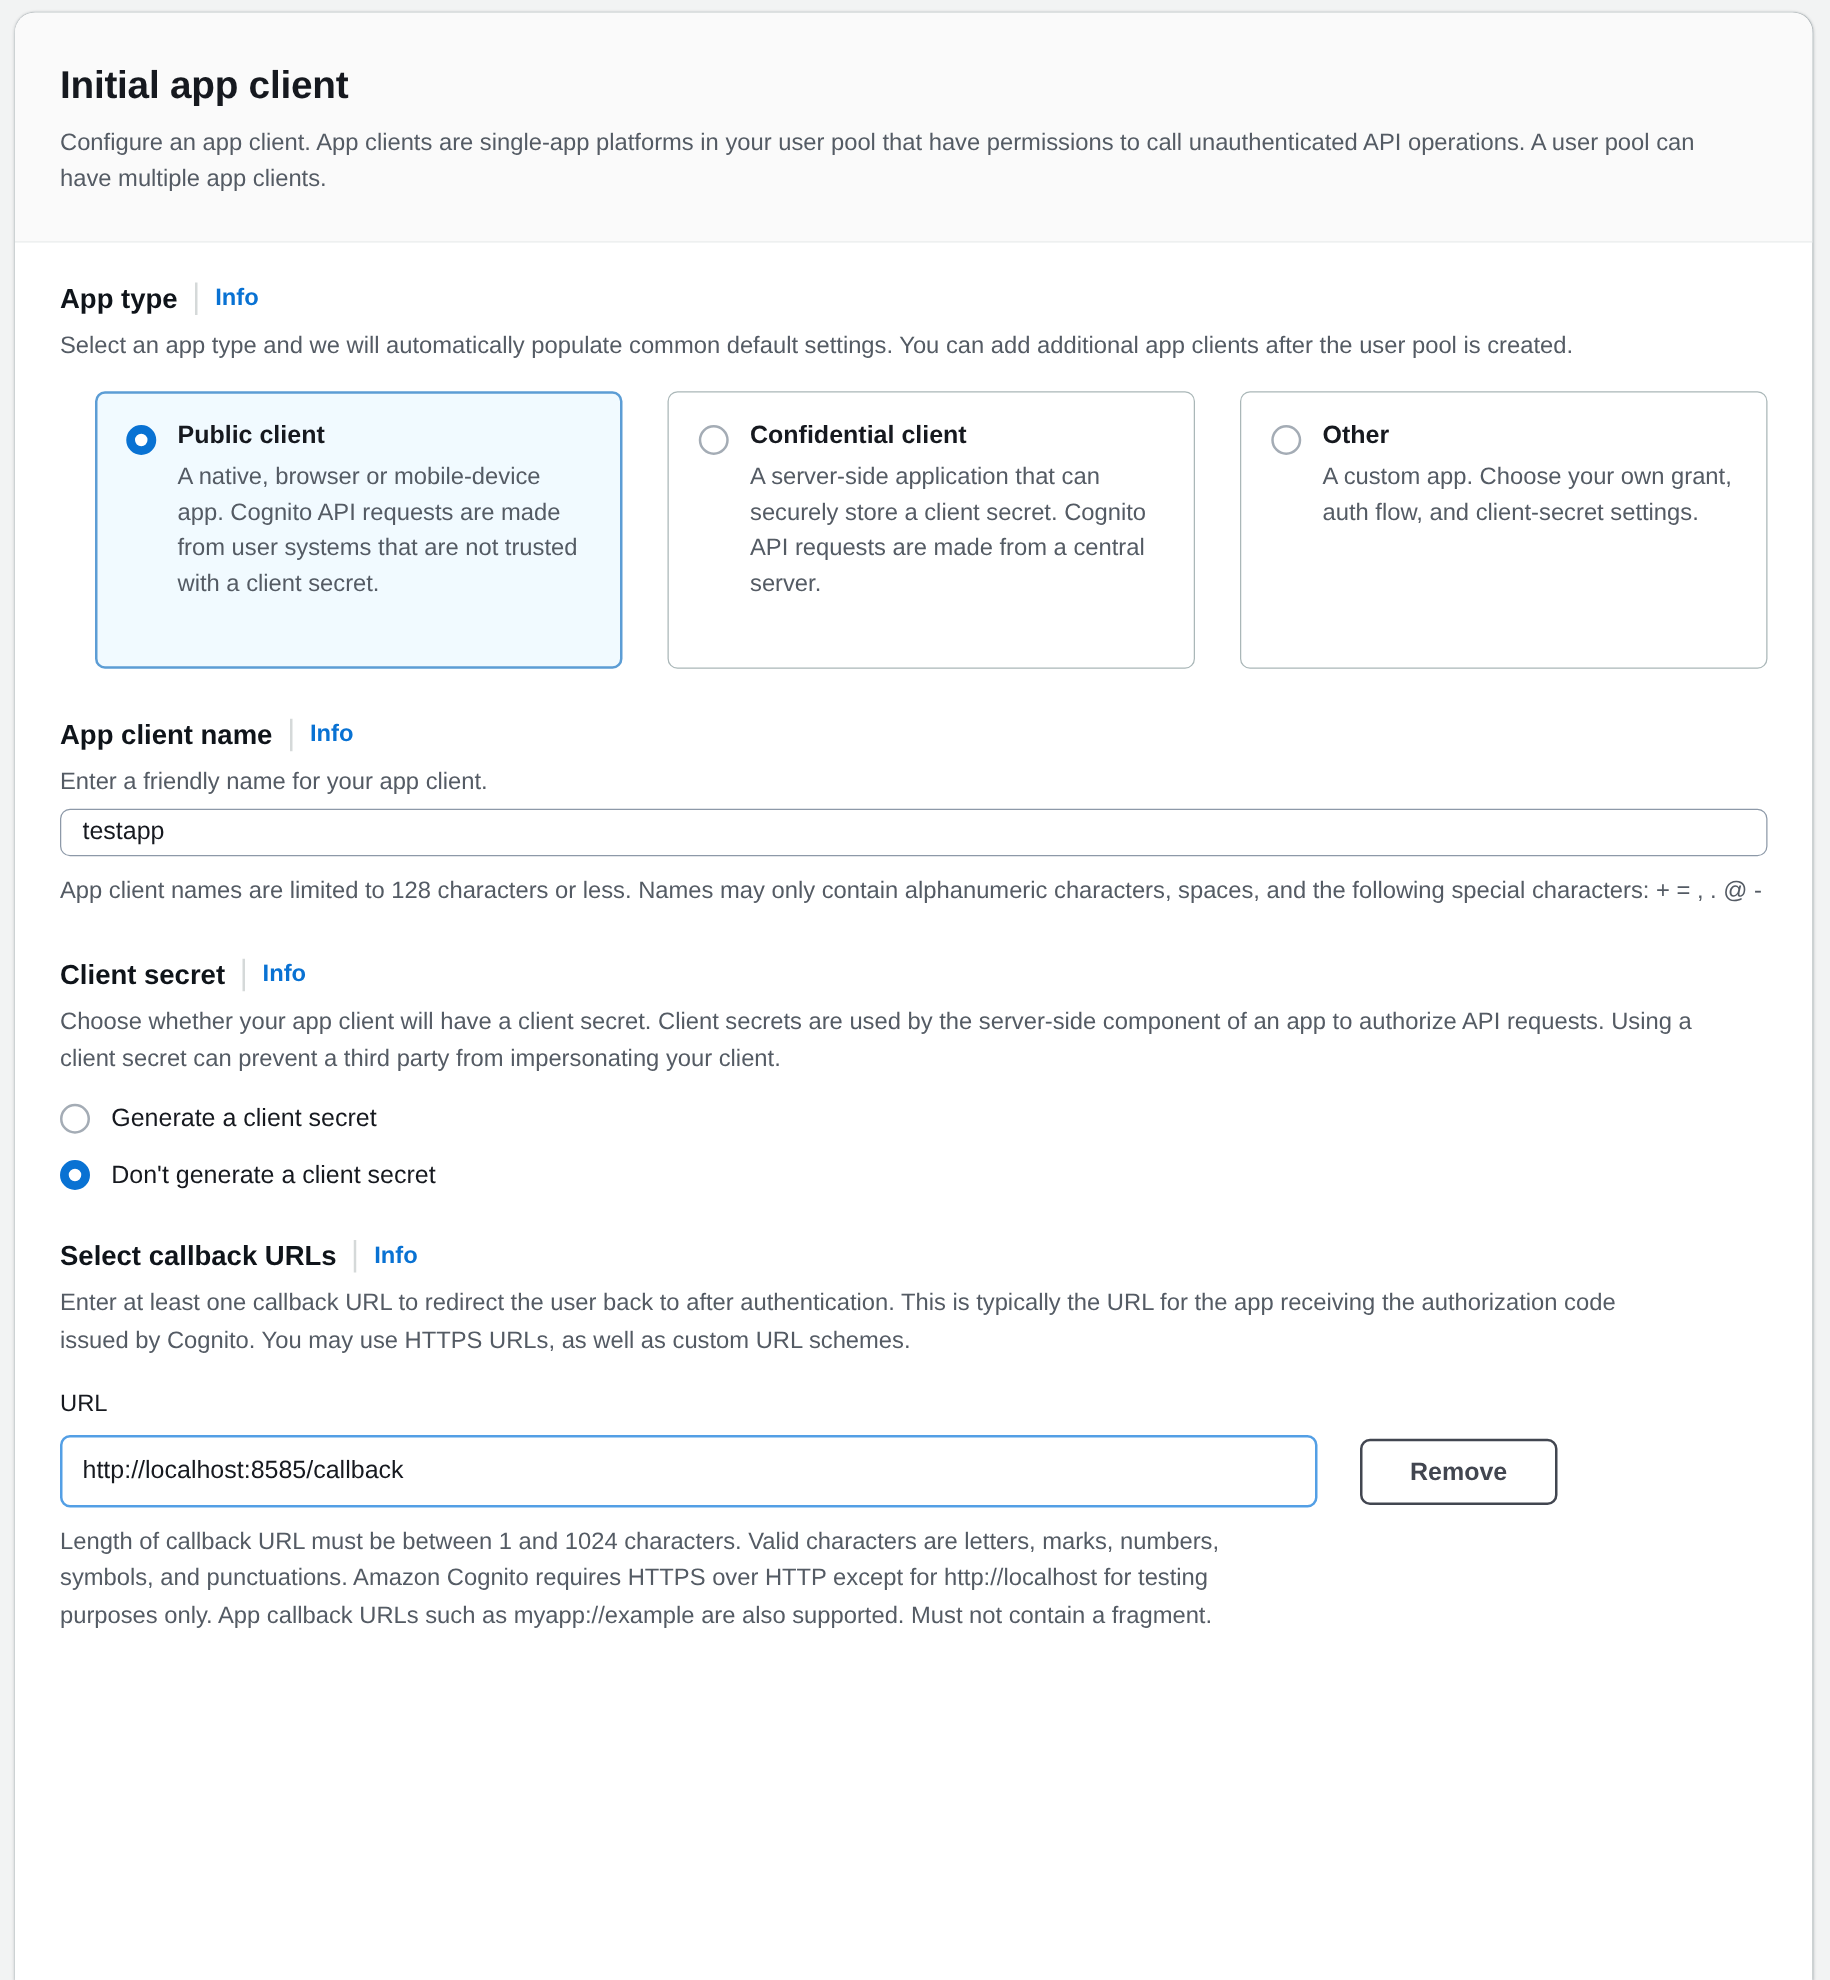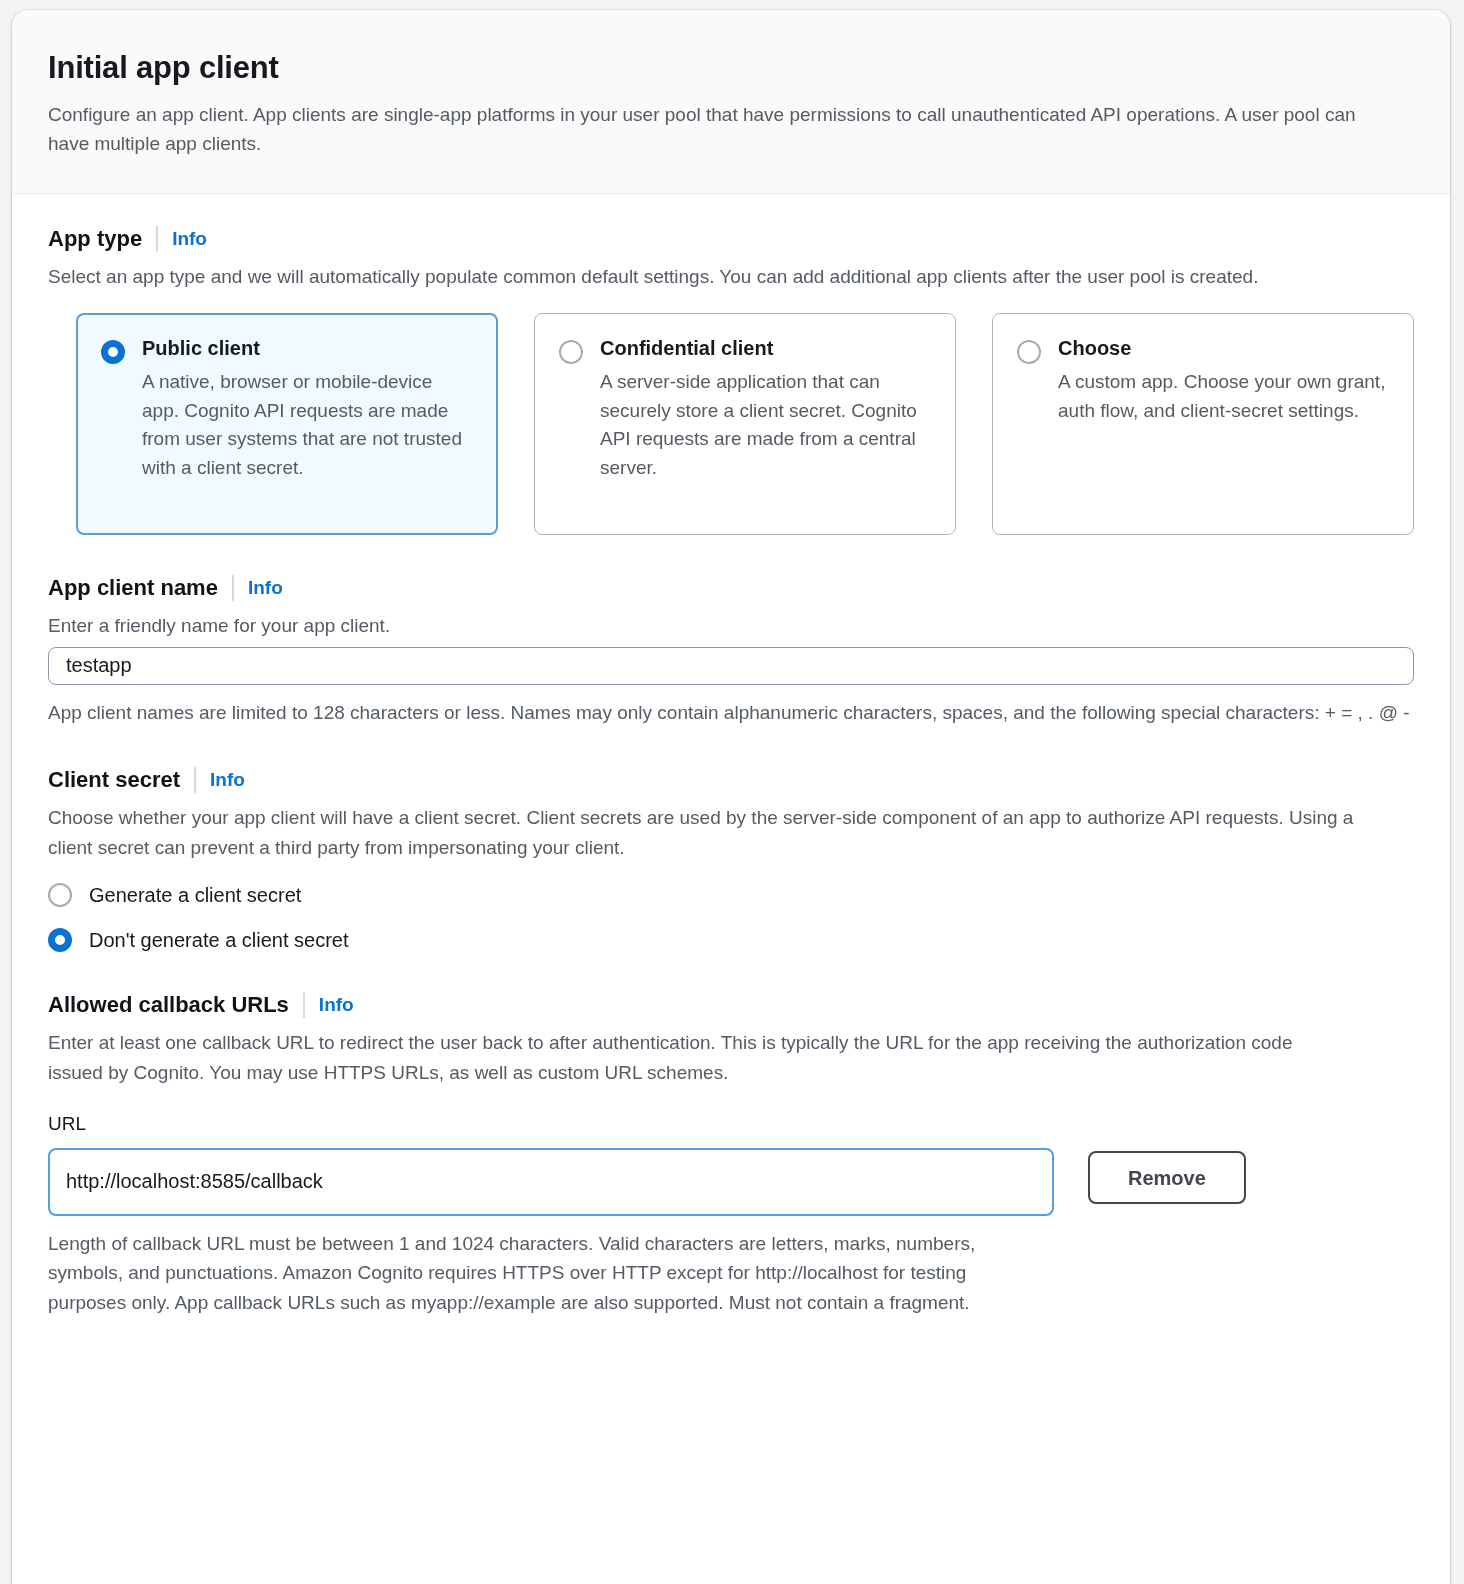--- a/index.html
+++ b/index.html
@@ -72,21 +72,21 @@
     margin-top:30px;
     border:1px solid #8d99a8; border-radius:8px;
     padding:32px 30px; display:flex; gap:18px; background:#fff;
   }
   .warn-icon { flex:0 0 27px; margin-top:5px; }
   .warning-text { font-size:20px; line-height:1.95; color:#16191f; max-width:1190px; margin:0; }
 
   .url-label { font-size:19px; color:#16191f; margin:26px 0 0 0; }
   .url-row { display:flex; align-items:flex-start; gap:34px; margin-top:13px; }
   .url-input {
-    width:1006px; height:68px;
+    width:1006px; height:58px;
     border:2px solid #539fe5; border-radius:8px;
     padding:0 16px; font-size:20px; color:#16191f;
     font-family:"Liberation Sans", sans-serif; outline:none;
   }
   .remove-btn {
     height:53px; margin-top:3px; padding:14px 38px;
     border:2px solid #424650; border-radius:8px;
     background:#ffffff; color:#424650;
     font-size:20px; font-weight:700;
     font-family:"Liberation Sans", sans-serif; cursor:pointer;
@@ -128,21 +128,21 @@
         <div class="tile">
           <span class="radio"></span>
           <div>
             <div class="tile-title">Confidential client</div>
             <div class="tile-desc">A server-side application that can securely store a client secret. Cognito API requests are made from a central server.</div>
           </div>
         </div>
         <div class="tile">
           <span class="radio"></span>
           <div>
-            <div class="tile-title">Choose</div>
+            <div class="tile-title">Other</div>
             <div class="tile-desc">A custom app. Choose your own grant, auth flow, and client-secret settings.</div>
           </div>
         </div>
       </div>
     </div>
 
     <div class="section">
       <div class="label-row">
         <h2 class="section-label">App client name</h2>
         <span class="vdiv"></span>
@@ -167,21 +167,21 @@
       </div>
       <div class="radio-row">
         <span class="radio selected"></span>
         <span class="radio-label">Don't generate a client secret</span>
       </div>
 
     </div>
 
     <div class="section">
       <div class="label-row">
-        <h2 class="section-label">Allowed callback URLs</h2>
+        <h2 class="section-label">Select callback URLs</h2>
         <span class="vdiv"></span>
         <a class="info-link">Info</a>
       </div>
       <p class="desc mw-callback">Enter at least one callback URL to redirect the user back to after authentication. This is typically the URL for the app receiving the authorization code issued by Cognito. You may use HTTPS URLs, as well as custom URL schemes.</p>
 
       <p class="url-label">URL</p>
       <div class="url-row">
         <input class="url-input" type="text" value="http://localhost:8585/callback" style="">
         <button class="remove-btn">Remove</button>
       </div>

